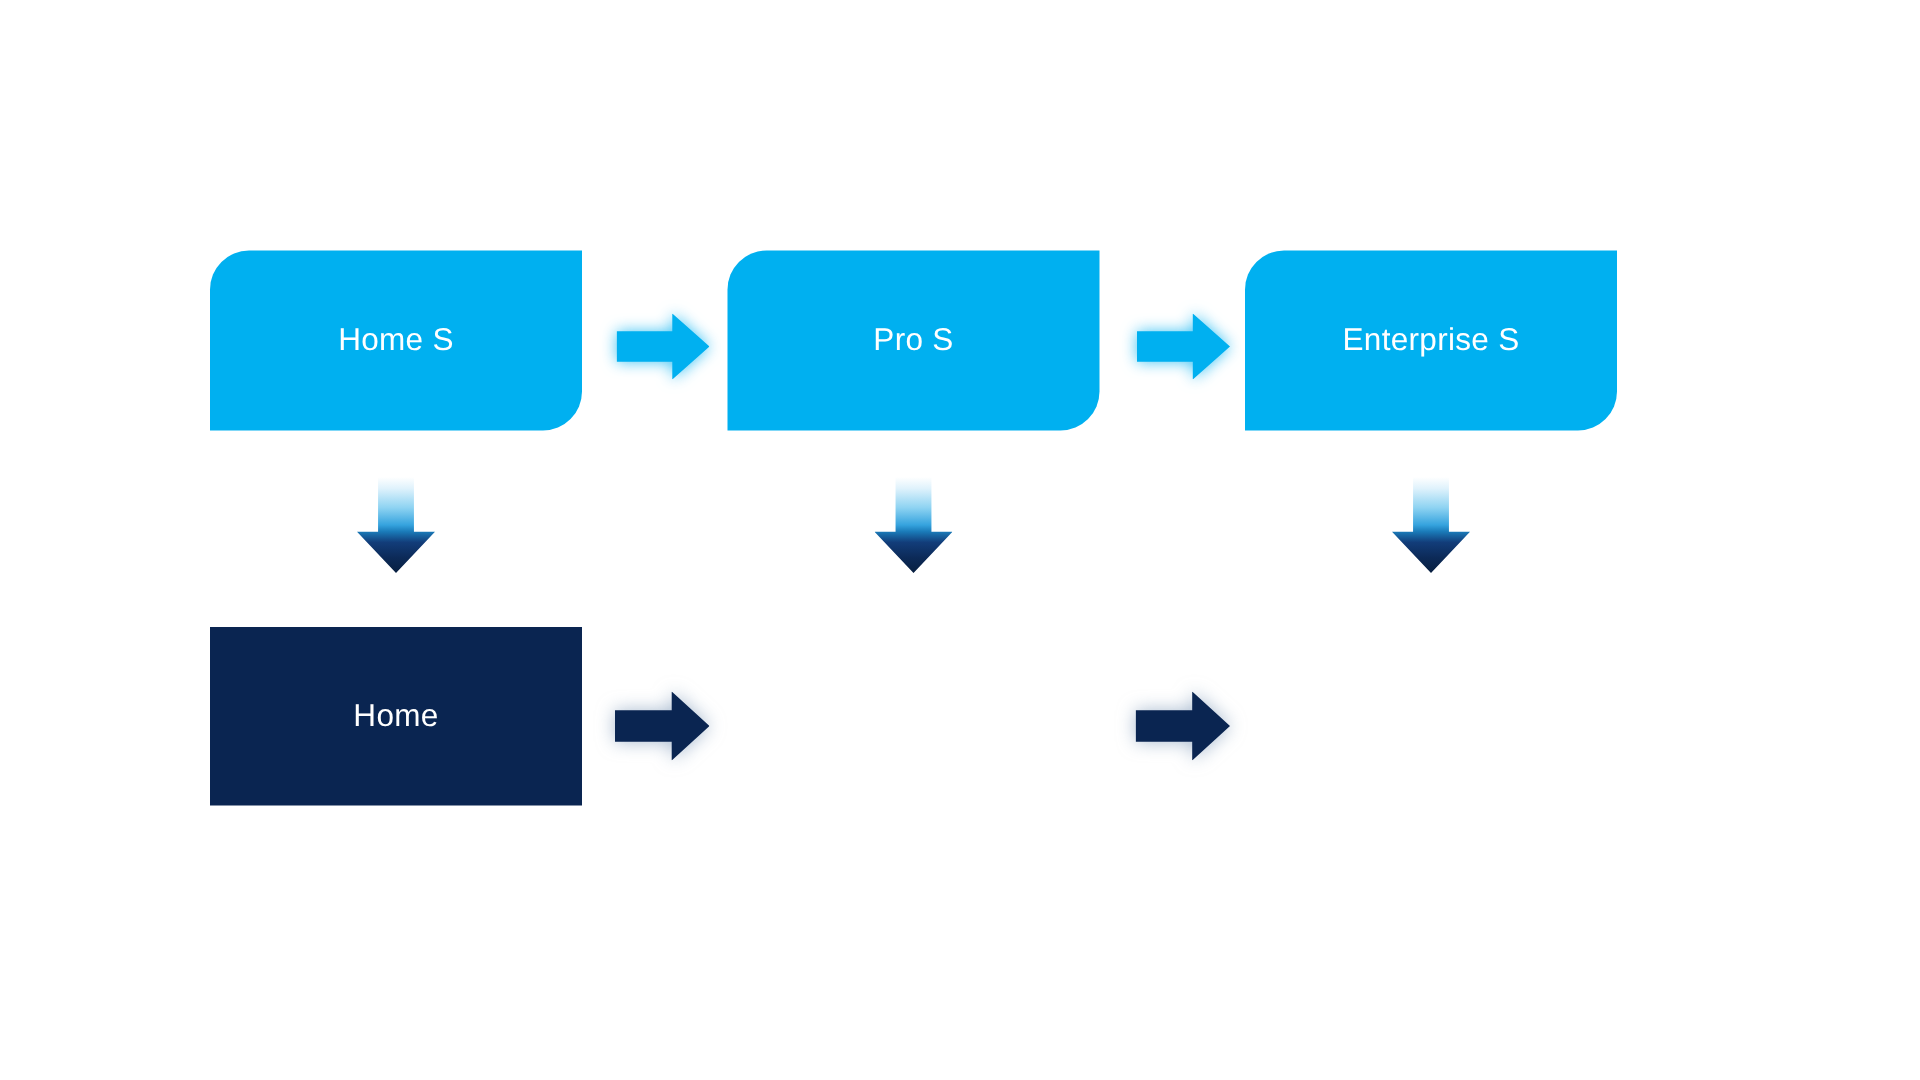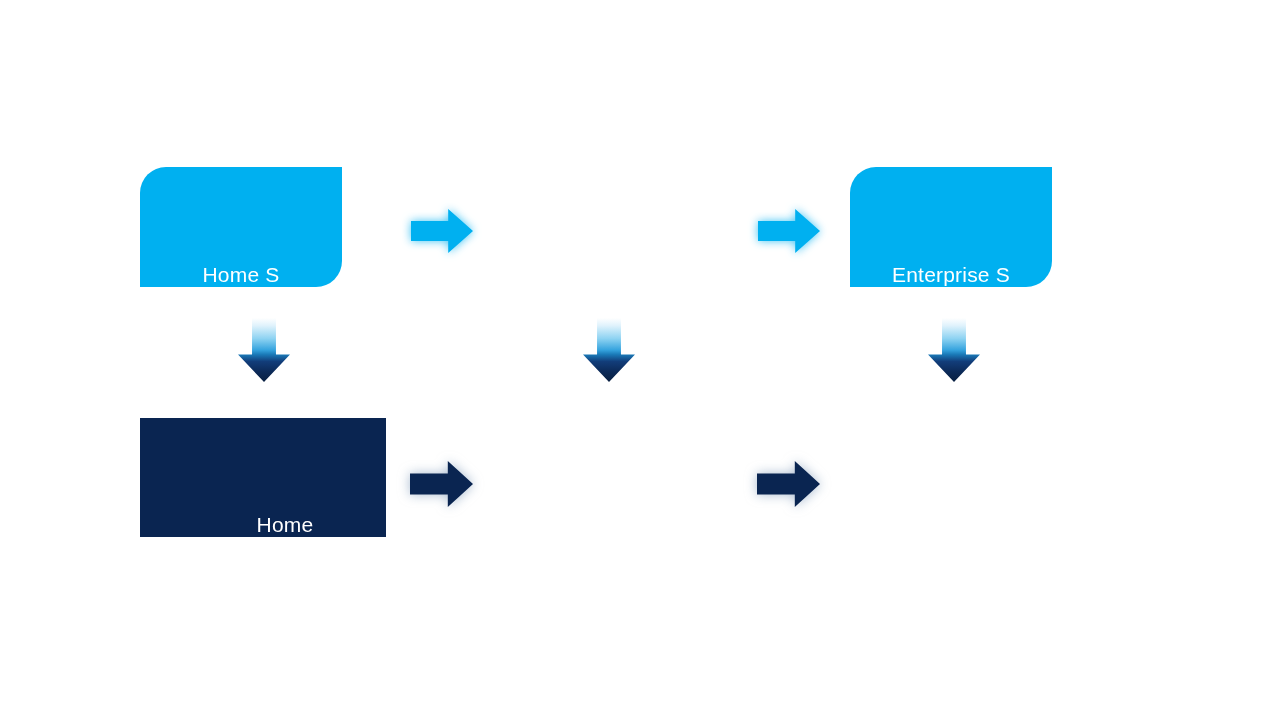--- a/index.html
+++ b/index.html
@@ -6,44 +6,43 @@
   .canvas {
     position: relative;
     width: 1280px;
     height: 720px;
     background: var(--canvas-bg, #ffffff);
     overflow: hidden;
     font-family: "Liberation Sans", sans-serif;
   }
   .box {
     position: absolute;
-    width: 202px;
+    width: 248px;
     display: flex;
-    align-items: flex-end;
+    align-items: center;
     justify-content: center;
     color: var(--text-color, #ffffff);
     font-size: 21px;
     font-weight: 400;
     letter-spacing: 0.2px;
   }
   .box.top {
     top: 167px;
     height: 120px;
     background: var(--top-box-fill, #00B0F0);
     border-radius: 26px 0 26px 0; 
   }
   .box.bottom {
     top: 418px;
     height: 119px;
     background: var(--bottom-box-fill, #0A2551);
-    padding-left: 44px;
   }
   .col1 { left: 140px; }
   .col2 { left: 485px; }
-  .col3 { left: 830px; margin-left: 20px; }
+  .col3 { left: 830px; }
 
   
   .rarrow-wrap { position: absolute; }
   .rarrow-wrap.light { filter: drop-shadow(0 0 5px rgba(0, 176, 240, 0.75)); }
   .rarrow-wrap.dark  { filter: drop-shadow(0 0 6px rgba(110, 140, 175, 0.6)); }
   .rarrow {
     clip-path: polygon(0 27%, 60% 27%, 60% 0, 100% 50%, 60% 100%, 60% 73%, 0 73%);
   }
   .rarrow.light { width: 62px; height: 44px; background: var(--arrow-light-fill, #00B0F0); }
   .rarrow.dark  { width: 63px; height: 46px; background: var(--arrow-dark-fill, #0A2551); }
@@ -76,20 +75,23 @@
   .darrow.c3 { left: 928px; }
 </style>
 </head>
 <body>
 
 <div class="canvas">
 
   <div class="box top col1">
     <span>Home S</span>
   </div>
+  <div class="box top col2">
+    <span>Pro S</span>
+  </div>
   <div class="box top col3">
     <span>Enterprise S</span>
   </div>
 
   <div class="rarrow-wrap light harrow-top harrow-a">
     <div class="rarrow light"></div>
   </div>
   <div class="rarrow-wrap light harrow-top harrow-b">
     <div class="rarrow light"></div>
   </div>

